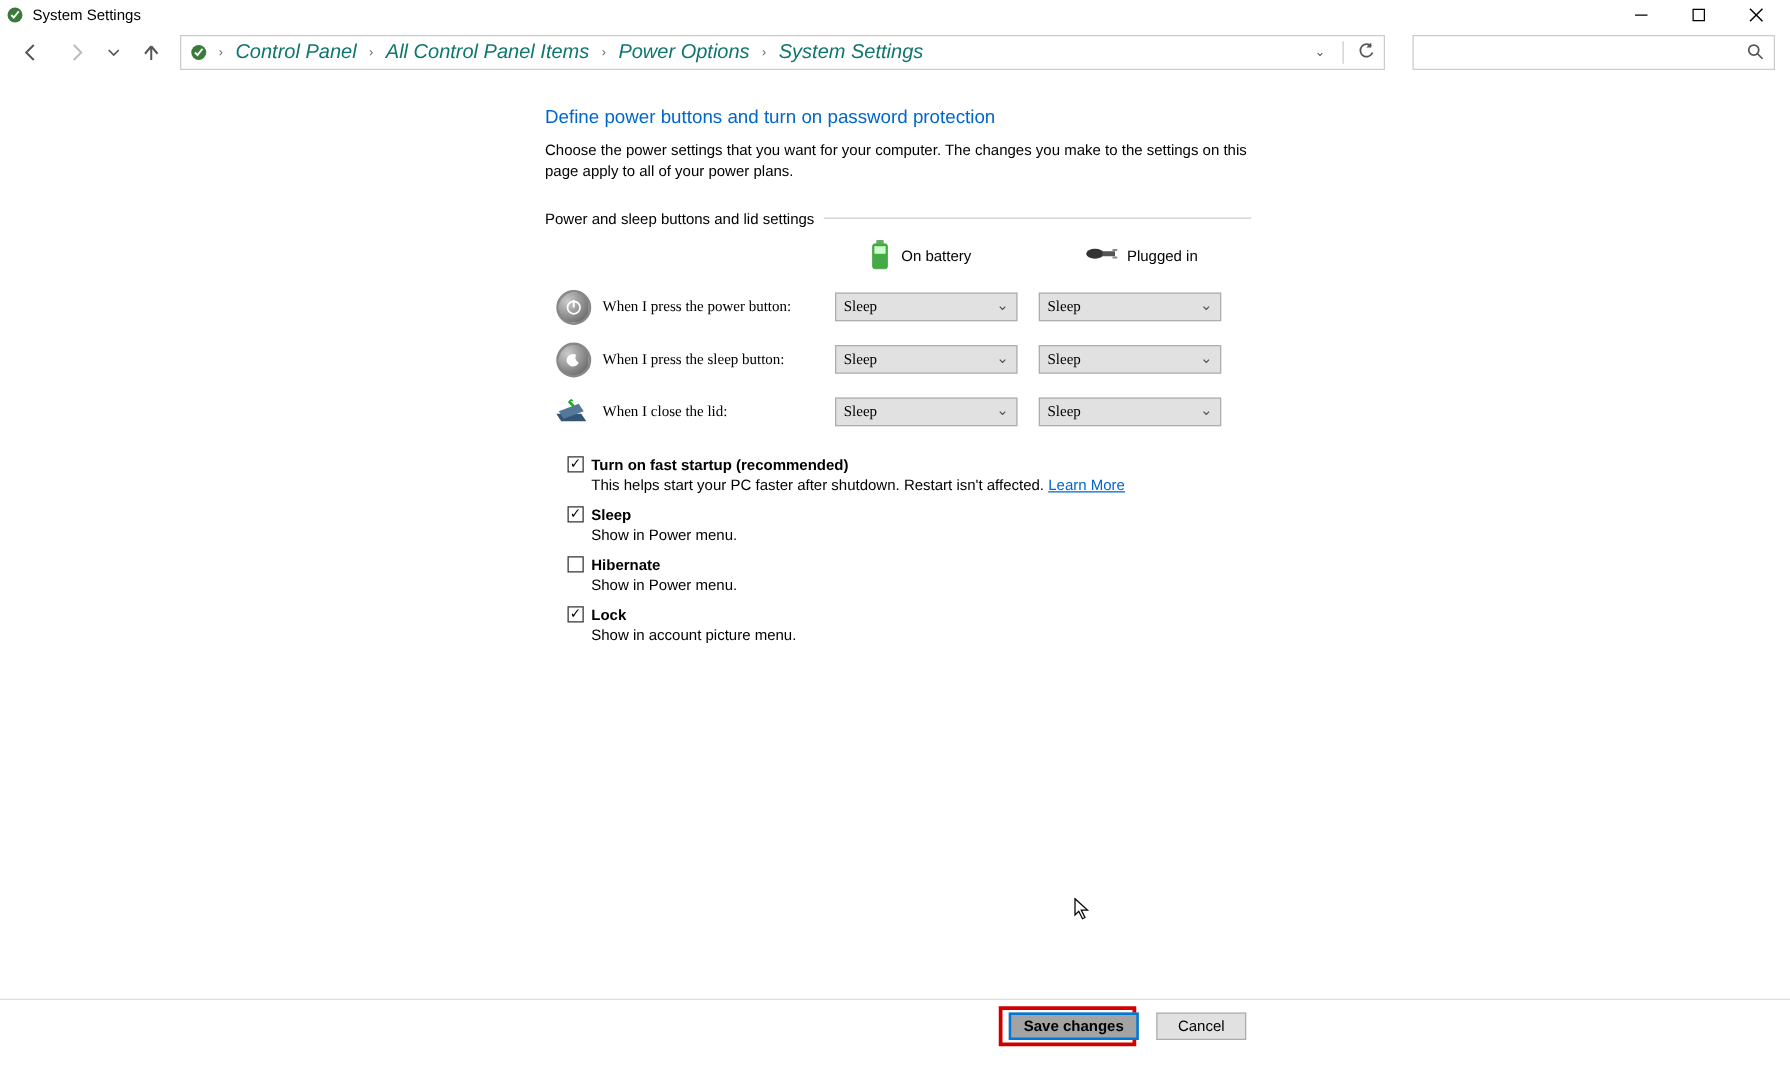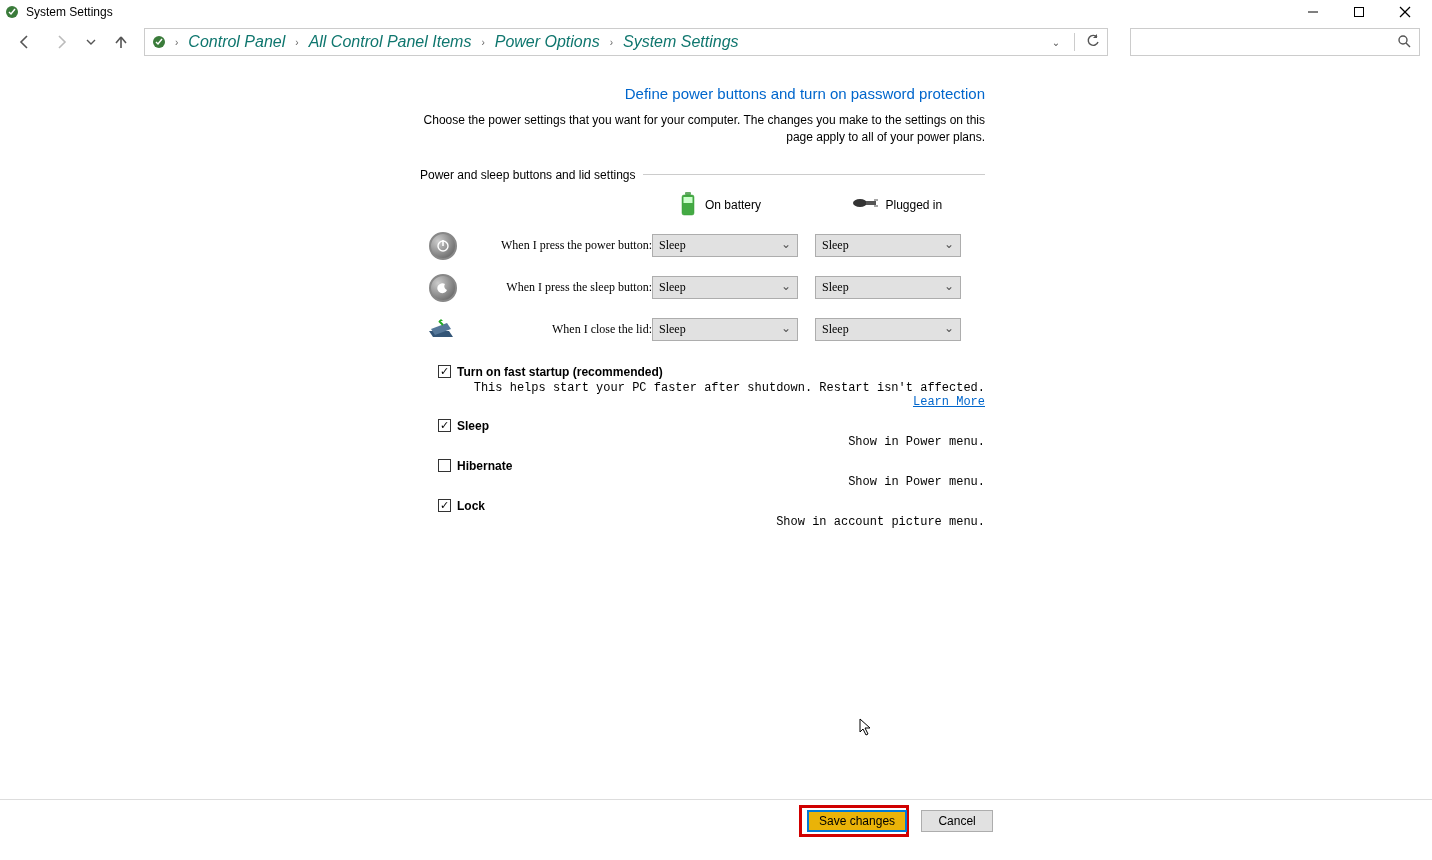--- a/index.html
+++ b/index.html
@@ -76,24 +76,23 @@
     position:relative;
   }
   .searchbox input{
     border:none; outline:none; flex:1; font-size:12px; background:transparent;
   }
   .searchicon { color:#555; }
 
   
   .content {
     position:absolute;
-    left: 420px;
+    left: 436px;
     top: 85px;
     width: 565px;
-    text-align: right;
   }
   .h1 {
     color: #0066cc;
     font-size: 15px;
     margin-bottom: 10px;
   }
   .desc {
     font-size: 12px;
     line-height: 1.4;
     color:#000;
@@ -150,21 +149,21 @@
   }
   .chkrow { margin-bottom: 10px; }
   .chkline { display:flex; align-items:center; gap:6px; }
   .chkbox {
     width:13px; height:13px;
     border:1px solid #333;
     display:flex; align-items:center; justify-content:center;
     font-size:11px; line-height:1;
   }
   .chklabel { font-weight:bold; font-size:12px;}
-  .chkdesc { margin-left: 19px; font-size:12px; margin-top:2px;font-family:Liberation Mono, monospace;}
+  .chkdesc { margin-left: 19px; font-size:12px; margin-top:2px;}
   .link { color:#0066cc; text-decoration:underline; cursor:pointer;}
 
   
   .footer {
     position:absolute;
     top: 799px;
     left:0; right:0;
     height: 60px;
     border-top:1px solid #ddd;
   }
@@ -172,22 +171,23 @@
     min-width: 72px;
     height: 22px;
     padding:0 10px;
     border:1px solid #adadad;
     background:#e1e1e1;
     display:flex; align-items:center; justify-content:center;
     font-size:12px;
   }
   .btn.primary {
     border:2px solid #0078d7;
-    background:#eab308;
+    background:#a3a3a3;
     min-width: 96px;
+    font-weight: bold;
   }
   .highlight-rect {
     position:absolute;
     border:3px solid #d00000;
     pointer-events:none;
   }
 
   .round-icon {
     width:28px; height:28px; border-radius:50%;
     background:radial-gradient(circle at 30% 30%,#ccc,#555);

